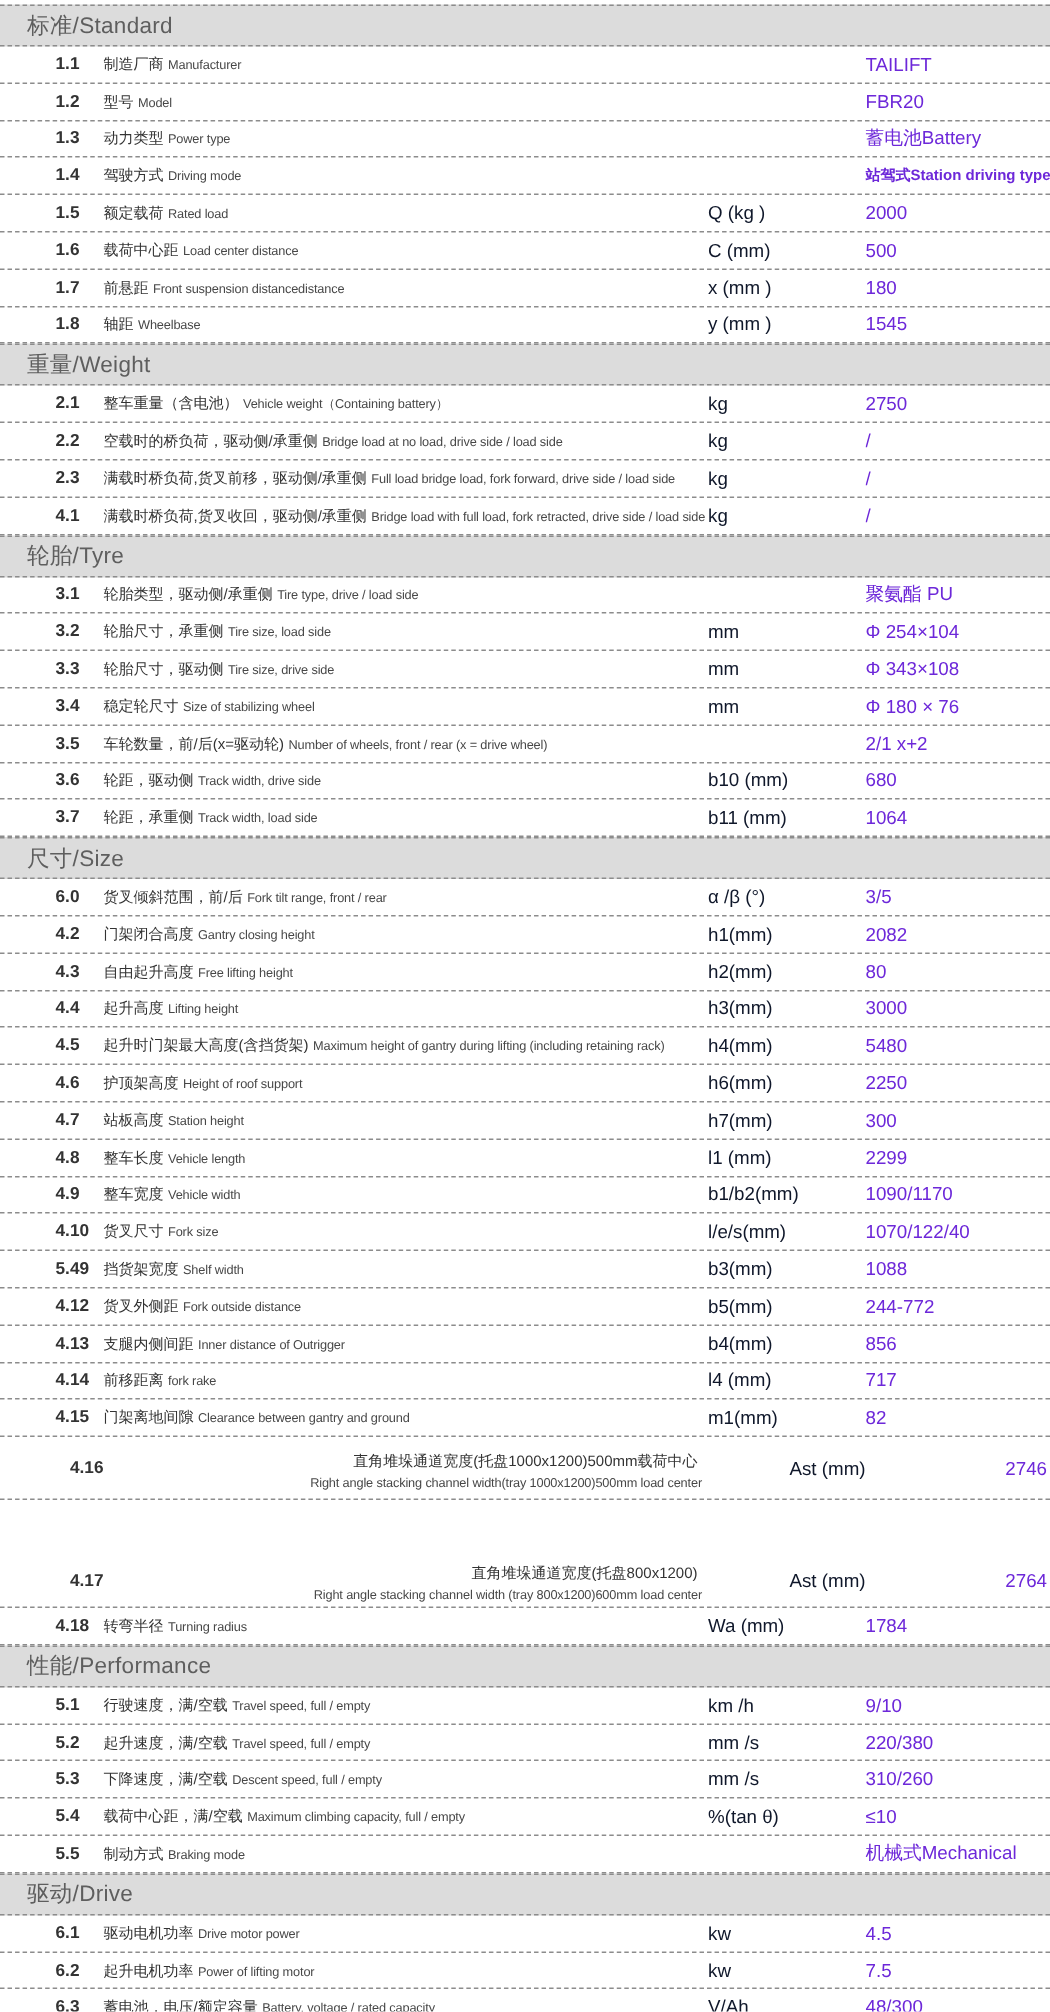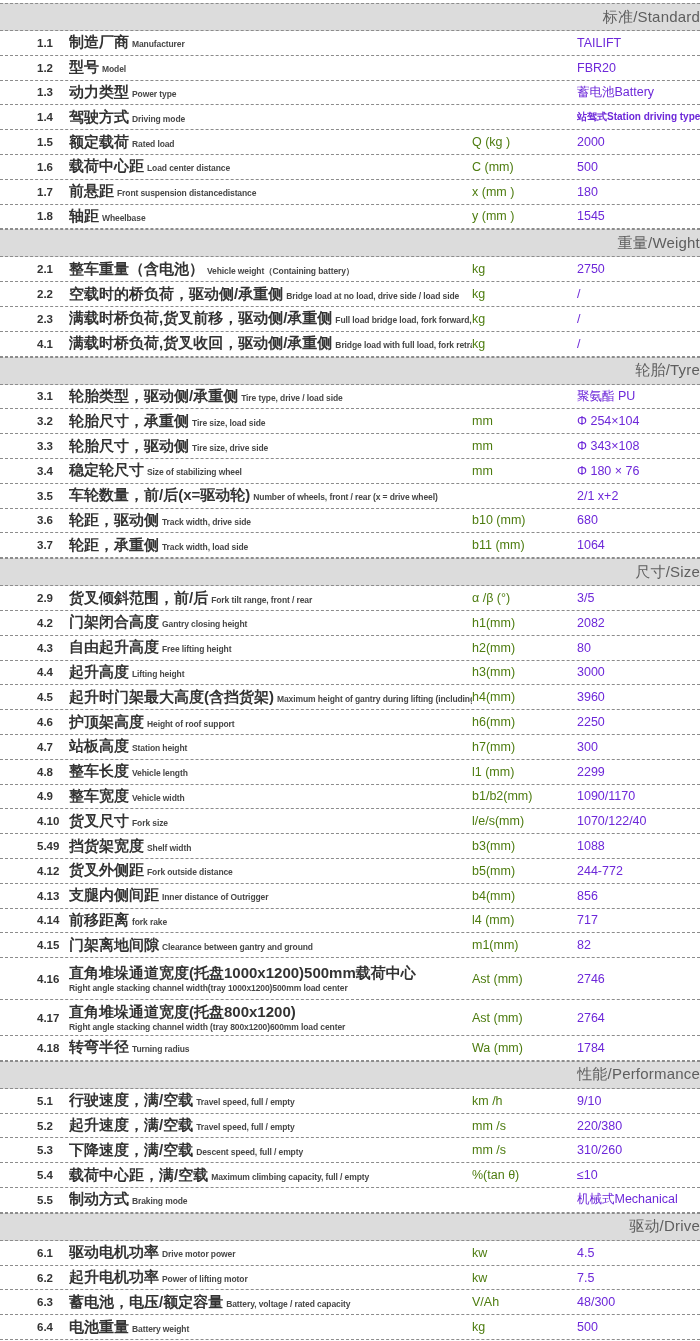--- a/index.html
+++ b/index.html
@@ -12,63 +12,62 @@
   }
   .sheet { width:700px; padding-top:3px; }
 
   .section-header {
     height:28px;
     background:var(--header-bg,#dcdcdc);
     border-top:1px dashed var(--line,#8c8c8c);
     border-bottom:1px dashed var(--line,#8c8c8c);
     display:flex; align-items:center;
     padding-left:18px;
-    justify-content:flex-end;
   }
   .section-title {
     font-size:15px;
     color:var(--header-text,#5e5e5e);
     font-weight:500;
     letter-spacing:0.2px;
   }
 
   .spec-row {
     height:24.8px;
     display:flex; align-items:center;
     border-bottom:1px dashed var(--line,#8c8c8c);
     padding-left:37px;
   }
-  .spec-row.two-line { height:42px; }
-  .spec-row.two-line.shorter { height:36px; }
+  .spec-row.two-line { height:42px;text-align:right; }
+  .spec-row.two-line.shorter { height:36px;margin-top:36px; }
 
   .row-number {
     width:32px; flex:0 0 32px;
     font-size:11.5px; font-weight:700;
     color:#333;
   }
   .row-label {
     flex:1 1 auto; min-width:0;
     display:flex; align-items:baseline;
     white-space:nowrap; overflow:hidden;
     padding-right:4px;
   }
   .spec-row.two-line .row-label { display:block; line-height:1.25; }
   .label-cn {
-    font-size:15px; font-weight:700; color:#333;
+    font-size:10px; font-weight:400; color:#333;
     margin-right:3px;
   }
   .label-en {
-    font-size:8.5px; font-weight:700; color:#474747;
+    font-size:8.5px; font-weight:400; color:#474747;
     letter-spacing:-0.1px;
   }
   .spec-row.two-line .label-en { display:block; margin-left:0; }
 
   .row-unit {
     width:105px; flex:0 0 105px;
-    font-size:12.5px; color:#4d7c0f; font-weight:500;
+    font-size:12.5px; color:#0f172a; font-weight:500;
     white-space:nowrap;
   }
   .row-value {
     width:123px; flex:0 0 123px;
     font-size:12.5px; color:#6d28d9; font-weight:500;
     white-space:nowrap; overflow:hidden;
     padding-right:2px;
   }
   .row-value.small { font-size:10px; font-weight:700; }
 </style>
@@ -286,21 +285,21 @@
   </div>
 </div>
   </section>
 
   <section>
     <div class="section-header">
       <span class="section-title">尺寸/Size</span>
     </div>
     <div>
   <div class="spec-row">
-    <span class="row-number">2.9</span>
+    <span class="row-number">6.0</span>
     <span class="row-label">
       <span class="label-cn">货叉倾斜范围，前/后</span>
       <span class="label-en">Fork tilt range, front / rear</span>
     </span>
     <span class="row-unit">α /β (°)</span>
     <span class="row-value">3/5</span>
   </div>
 
   <div class="spec-row">
     <span class="row-number">4.2</span>
@@ -332,21 +331,21 @@
     <span class="row-value">3000</span>
   </div>
 
   <div class="spec-row">
     <span class="row-number">4.5</span>
     <span class="row-label">
       <span class="label-cn">起升时门架最大高度(含挡货架)</span>
       <span class="label-en">Maximum height of gantry during lifting (including retaining rack)</span>
     </span>
     <span class="row-unit">h4(mm)</span>
-    <span class="row-value">3960</span>
+    <span class="row-value">5480</span>
   </div>
 
   <div class="spec-row">
     <span class="row-number">4.6</span>
     <span class="row-label">
       <span class="label-cn">护顶架高度</span>
       <span class="label-en">Height of roof support</span>
     </span>
     <span class="row-unit">h6(mm)</span>
     <span class="row-value">2250</span>

